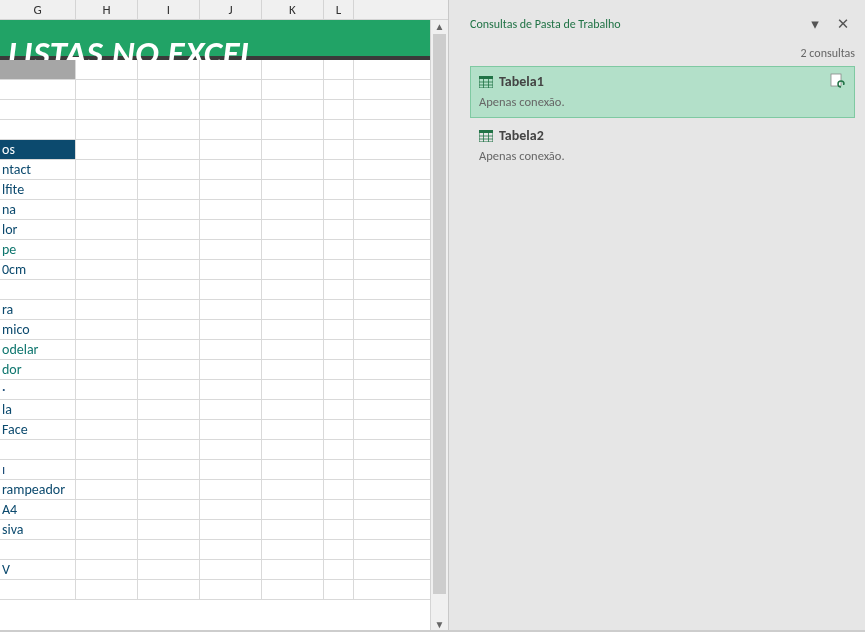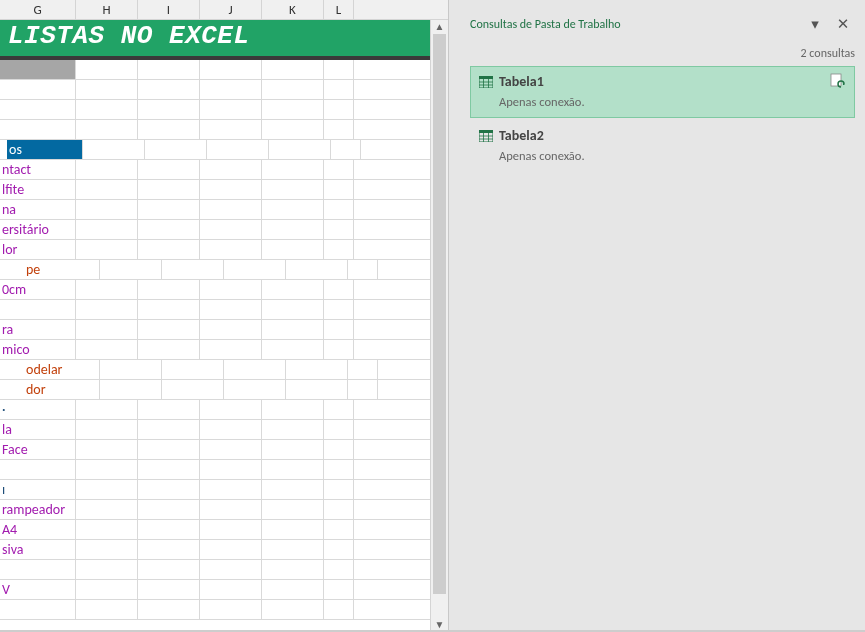--- a/index.html
+++ b/index.html
@@ -41,28 +41,27 @@
   .col-header.last { width: 30px; }
   .title-row {
     height: 40px;
     background: #21a366;
     border-bottom: 4px solid #3a3a3a;
     position: relative;
   }
   .title-row .title {
     position: absolute;
     left: 8px;
-    top: 1px;
-    font-size: 26px;
+    top: 12px;
+    font-size: 35px;
     font-weight: bold;
     font-style: italic;
     color: #fff;
     letter-spacing: 0.5px;
     white-space: nowrap;
-    font-family: Liberation Mono, monospace;
   }
   .data-rows {
     position: relative;
   }
   .row {
     display: flex;
     height: 20px;
     border-bottom: 1px solid #d9d9d9;
   }
   .cell {
@@ -71,26 +70,26 @@
     flex-shrink: 0;
     overflow: visible;
     line-height: 20px;
     font-size: 14px;
     position: relative;
   }
   .cell.first {
     width: 76px;
     padding-left: 2px;
     white-space: nowrap;
-    color: #a21caf;
+    color: #0c4a6e;
   }
   .cell.last { width: 30px; }
   .cell.gray-fill { background: #a6a6a6; }
-  .cell.header-gray { background: #0369a1; color: #fff; font-weight: normal; margin-left: 7px; }
-  .cell.red-text { color: #c2410c; margin-left: 24px; }
+  .cell.header-gray { background: #0c4a6e; color: #fff; font-weight: normal; }
+  .cell.red-text { color: #0f766e; }
   .cell.blue-text { color: #1f4e79; }
   
   .sheet-scroll {
     position: absolute;
     right: 0;
     top: 20px;
     width: 18px;
     height: 612px;
     background: #f0f0f0;
     border-left: 1px solid #d4d4d4;
@@ -176,21 +175,20 @@
   .query-icon {
     width: 14px;
     height: 12px;
     flex-shrink: 0;
   }
   .query-name {
     color: #444;
     font-size: 14px;
   }
   .query-sub {
-    margin-left: 20px;
     font-size: 12.5px;
     color: #666;
     margin-top: 4px;
   }
   .query-refresh {
     position: absolute;
     right: 8px;
     top: 6px;
     width: 16px;
     height: 16px;
@@ -271,28 +269,20 @@
       <div class="row">
         <div class="cell first ">lfite</div>
         <div class="cell"></div>
         <div class="cell"></div>
         <div class="cell"></div>
         <div class="cell"></div>
         <div class="cell last"></div>
       </div>
       <div class="row">
         <div class="cell first ">na</div>
-        <div class="cell"></div>
-        <div class="cell"></div>
-        <div class="cell"></div>
-        <div class="cell"></div>
-        <div class="cell last"></div>
-      </div>
-      <div class="row">
-        <div class="cell first ">ersitário</div>
         <div class="cell"></div>
         <div class="cell"></div>
         <div class="cell"></div>
         <div class="cell"></div>
         <div class="cell last"></div>
       </div>
       <div class="row">
         <div class="cell first ">lor</div>
         <div class="cell"></div>
         <div class="cell"></div>

